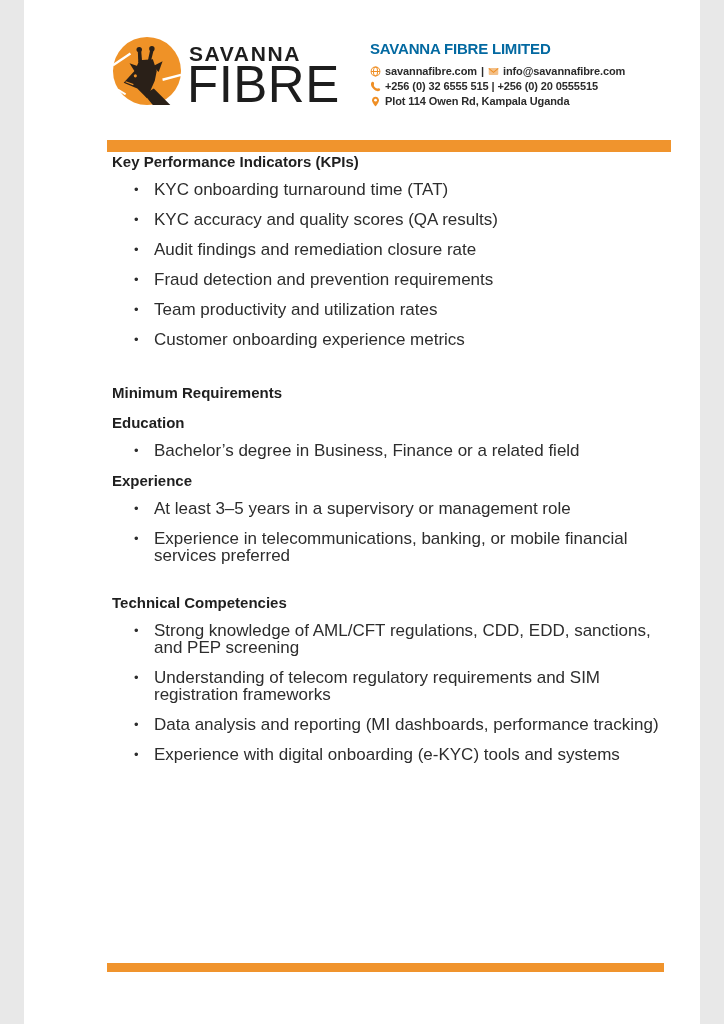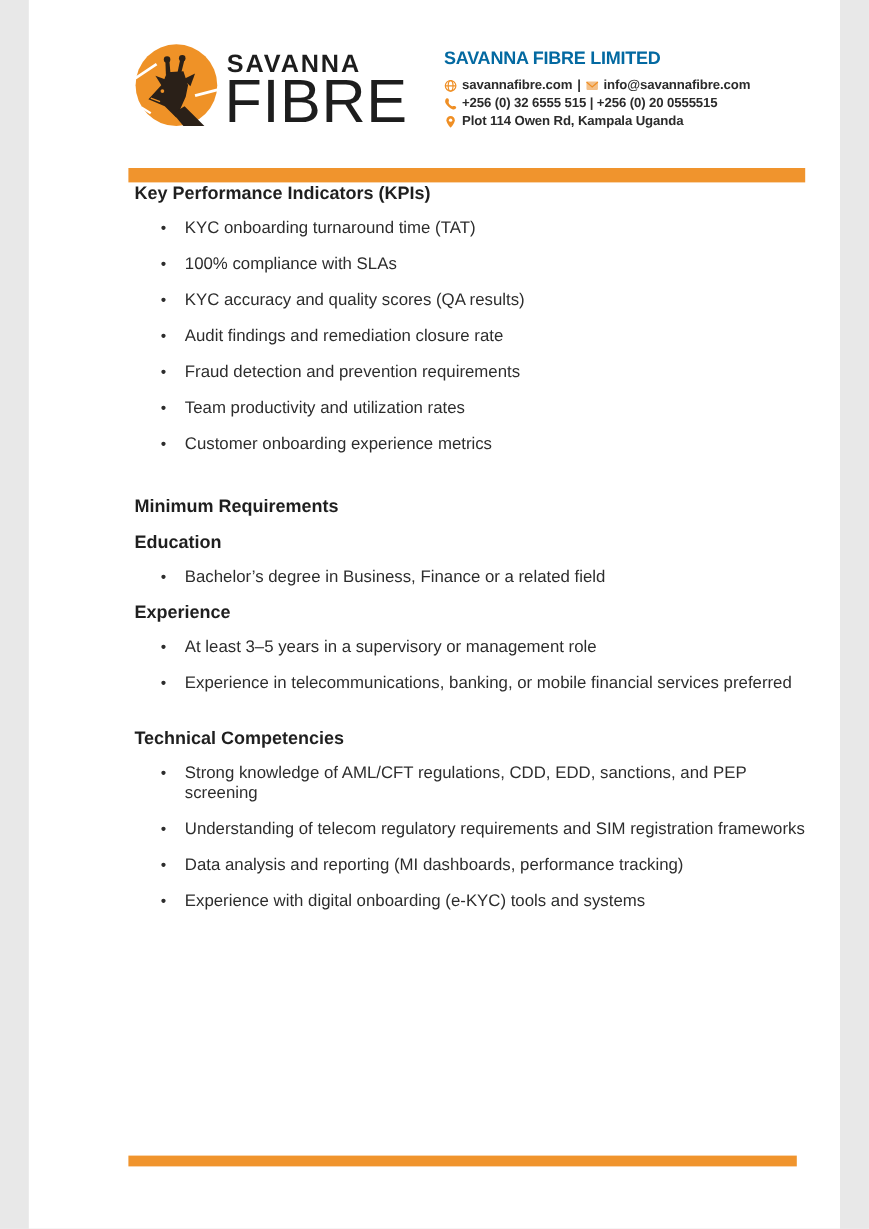--- a/index.html
+++ b/index.html
@@ -25,21 +25,21 @@
   .sep{margin:0 4px;}
   
   .bar{position:absolute;background:#F0942D;}
   .bar-top{left:83px;top:140px;width:564px;height:12px;}
   .bar-bottom{left:83px;top:963px;width:557px;height:9px;}
   
   .content{position:absolute;left:88px;top:153px;width:560px;}
   .heading{font-size:15px;font-weight:700;color:#1f1f1f;line-height:17px;margin:0;}
   ul.bullets{list-style:none;margin:11px 0 0 0;padding:0 0 0 22px;}
   ul.bullets li{
-    position:relative;font-size:14px;color:#2d2d2d;line-height:17px;
+    position:relative;font-size:17px;color:#2d2d2d;line-height:17px;
     padding-left:20px;margin:0 0 13px 0;
   }
   ul.bullets li::before{content:"\2022";position:absolute;left:0;top:0;font-size:13px;color:#2d2d2d;}
   .mt13{margin-top:13px;}
   .mt30{margin-top:30px;}
   .mt36{margin-top:36px;}
   .mt0{margin-top:0;}
 </style>
 </head>
 <body>
@@ -119,21 +119,20 @@
   </div>
 
   <div class="bar bar-top"></div>
   <div class="bar bar-bottom"></div>
 
   <div class="content">
 
     <h3 class="heading mt0">Key Performance Indicators (KPIs)</h3>
     <ul class="bullets">
       <li>KYC onboarding turnaround time (TAT)</li>
-      <li>100% compliance with SLAs</li>
       <li>KYC accuracy and quality scores (QA results)</li>
       <li>Audit findings and remediation closure rate</li>
       <li>Fraud detection and prevention requirements</li>
       <li>Team productivity and utilization rates</li>
       <li>Customer onboarding experience metrics</li>
     </ul>
 
     <h3 class="heading mt36">Minimum Requirements</h3>
 
     <h3 class="heading mt13">Education</h3>

